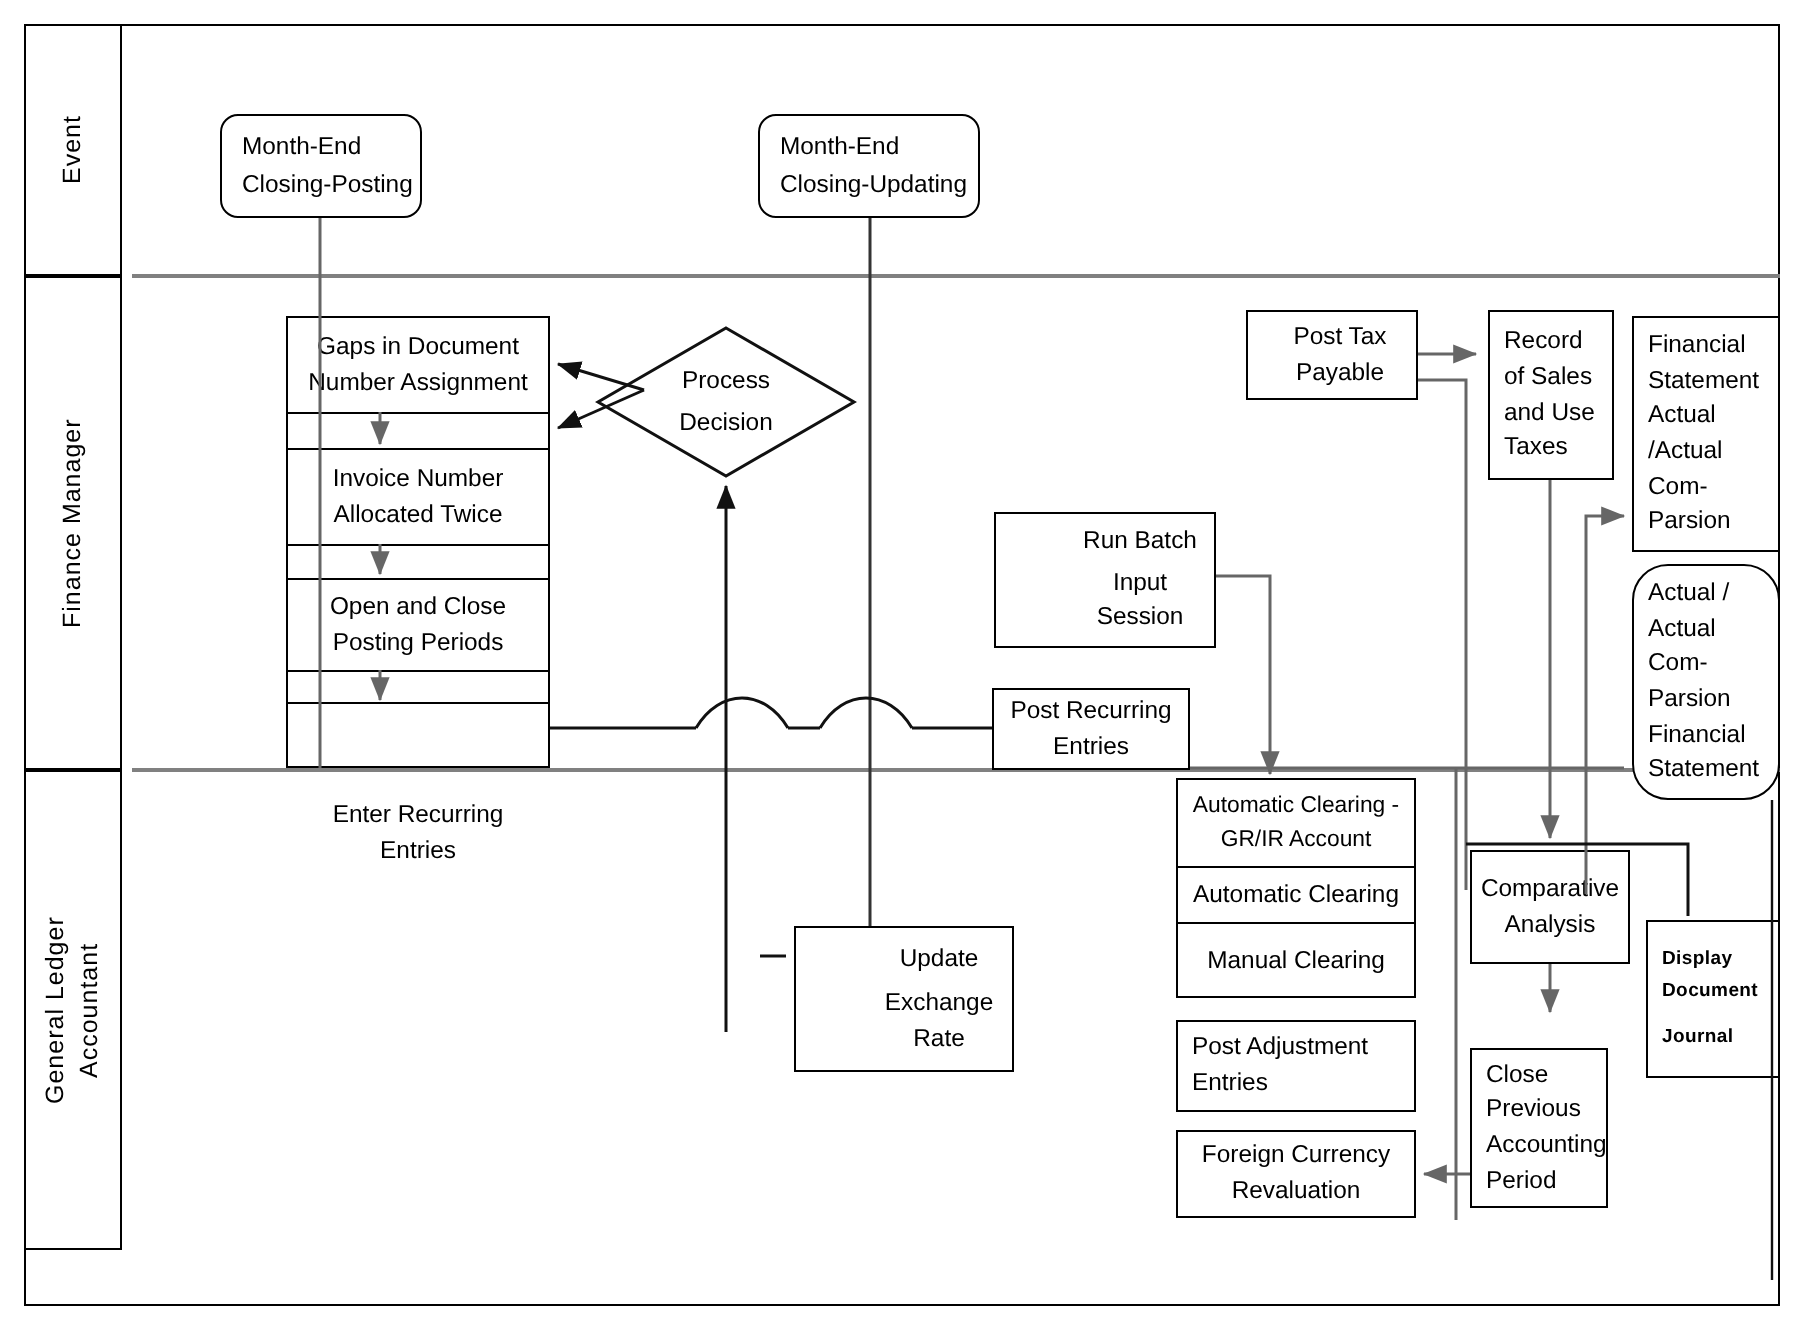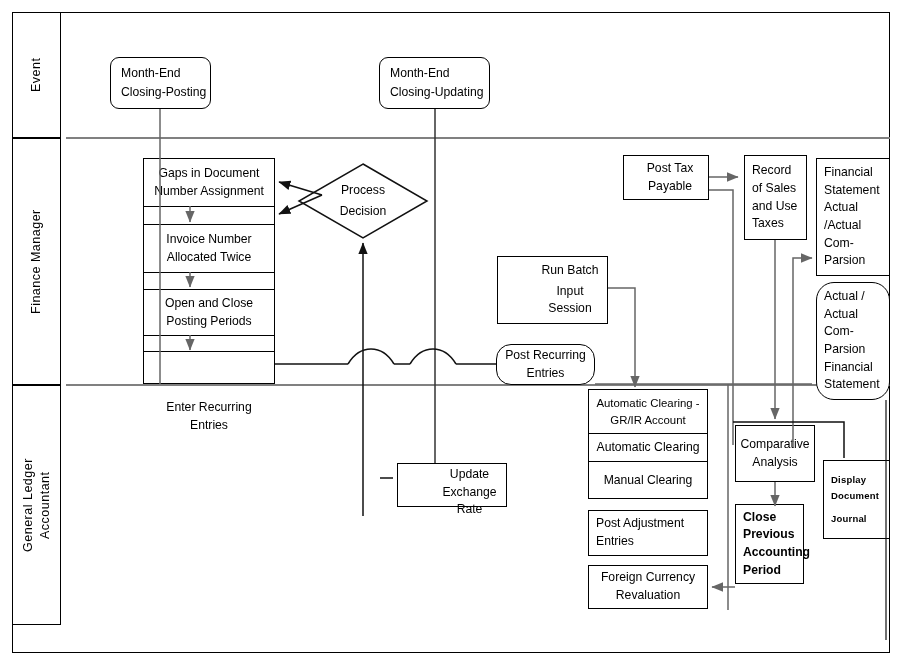--- a/index.html
+++ b/index.html
@@ -202,21 +202,21 @@
   <div class="diamond-label" style="left:318px; top:165px; width:90px; height:72px;">
     <span>Process</span>
     <span>Decision</span>
   </div>
 
   <div class="box spaced" style="left:497px; top:256px; width:111px; height:68px;">
     <span>Run Batch</span>
     <span>Input Session</span>
   </div>
 
-  <div class="box" style="left:496px; top:344px; width:99px; height:41px;border-radius:15px;">
+  <div class="box" style="left:496px; top:344px; width:99px; height:41px;">
     <span>Post Recurring</span>
     <span>Entries</span>
   </div>
 
   <div class="box" style="left:623px; top:155px; width:86px; height:45px;padding-left:12px;">
     <span>Post Tax</span>
     <span>Payable</span>
   </div>
 
   <div class="box left-align" style="left:744px; top:155px; width:63px; height:85px;">
@@ -237,21 +237,21 @@
 
   <div class="box left-align" style="left:816px; top:282px; width:74px; height:118px;border-radius:18px;">
     <span>Actual /</span>
     <span>Actual</span>
     <span>Com-</span>
     <span>Parsion</span>
     <span>Financial</span>
     <span>Statement</span>
   </div>
 
-  <div class="box spaced" style="left:397px; top:463px; width:110px; height:44px;">
+  <div class="box spaced" style="left:397px; top:463px; width:110px; height:73px;">
     <span>Update</span>
     <span>Exchange Rate</span>
   </div>
 
   <div class="stack" style="left:588px; top:389px; width:120px; height:110px;">
     <div class="stack-cell" style="top:0px; height:44px; font-size:11.4px;">
       <span>Automatic Clearing -</span>
       <span>GR/IR Account</span>
     </div>
     <div class="stack-cell" style="top:44px; height:28px;">
@@ -270,21 +270,21 @@
   <div class="box" style="left:588px; top:565px; width:120px; height:44px;">
     <span>Foreign Currency</span>
     <span>Revaluation</span>
   </div>
 
   <div class="box" style="left:735px; top:425px; width:80px; height:57px;">
     <span>Comparative</span>
     <span>Analysis</span>
   </div>
 
-  <div class="box left-align" style="left:735px; top:504px; width:69px; height:80px;font-weight:bold;">
+  <div class="box left-align" style="left:735px; top:524px; width:69px; height:80px;">
     <span>Close</span>
     <span>Previous</span>
     <span>Accounting</span>
     <span>Period</span>
   </div>
 
   <div class="box small left-align" style="left:823px; top:460px; width:67px; height:79px;">
     <span>Display</span>
     <span>Document</span>
     <span style="height:6px;"></span>

